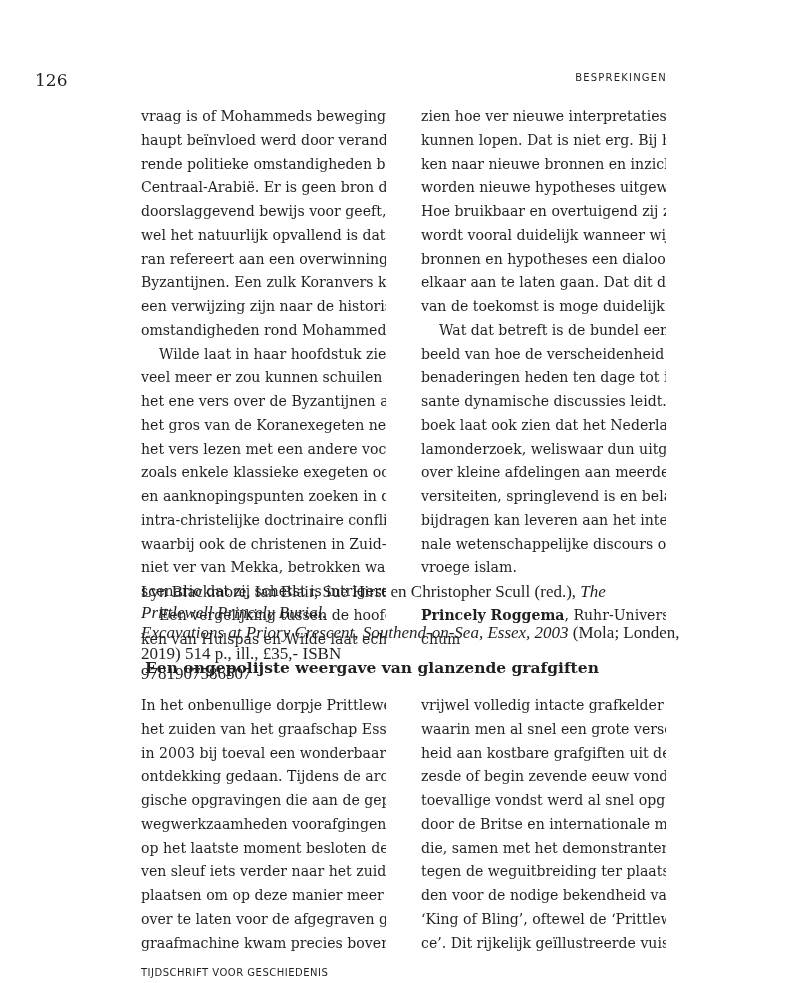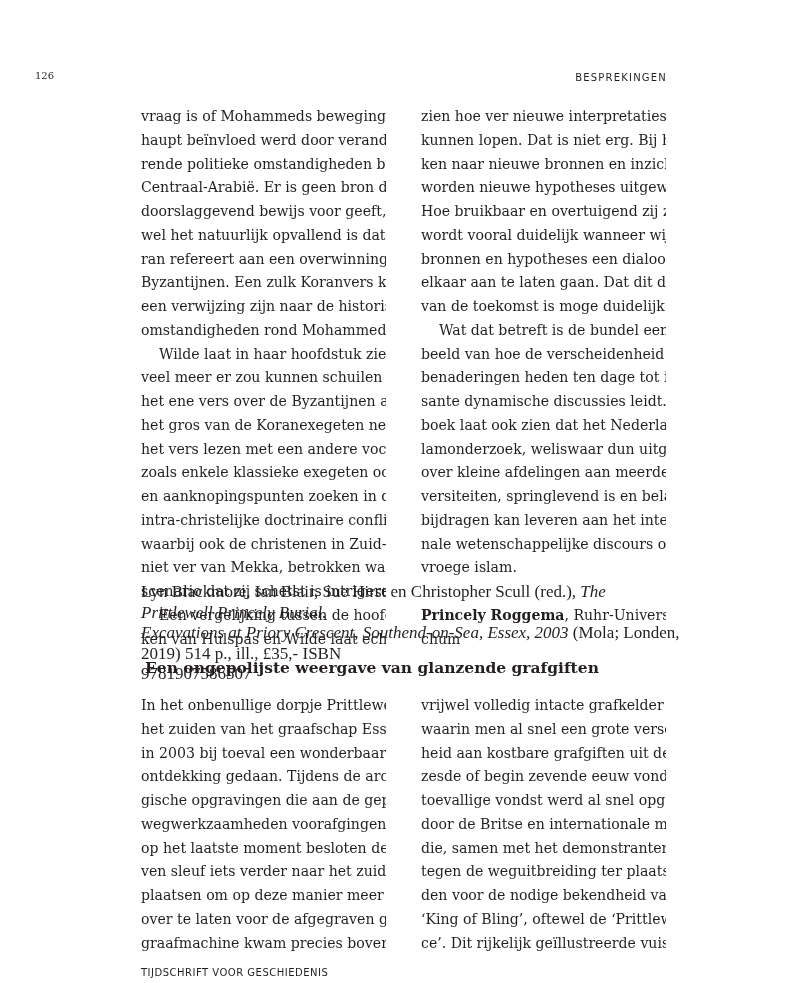--- a/index.html
+++ b/index.html
@@ -1,18 +1,18 @@
 <!DOCTYPE html>
 <html><head>
 <meta charset="utf-8">
 <style>
   html, body { margin: 0; padding: 0; background: #ffffff; }
   body { width: 794px; height: 983px; position: relative; overflow: hidden;
          font-family: "DejaVu Serif", "Liberation Serif", serif; color: #231f20; }
-  .page-number { position: absolute; left: 35px; top: 70px; font-size: 10px; text-align: center; }
+  .page-number { position: absolute; left: 35px; top: 70px; font-size: 17px; text-align: center; }
   .running-head { position: absolute; right: 127px; top: 72px;
                   font-family: "DejaVu Sans", "Liberation Sans", sans-serif;
                   font-size: 10px; letter-spacing: 1.2px; }
   .col { position: absolute; width: 245px; font-size: 14.1px; line-height: 23.75px;
          text-align: justify; }
   .col1 { left: 141px; top: 105px; }
   .col2 { left: 421px; top: 105px; }
   .signature { margin-top: 23.75px !important; }
   .signature b { font-weight: bold; }
   .biblio { position: absolute; left: 141px; top: 582px; width: 540px;

